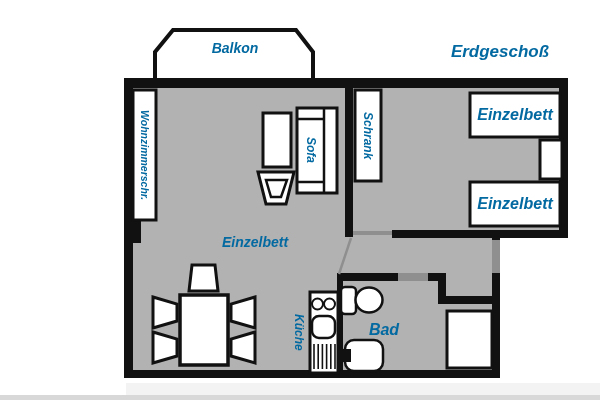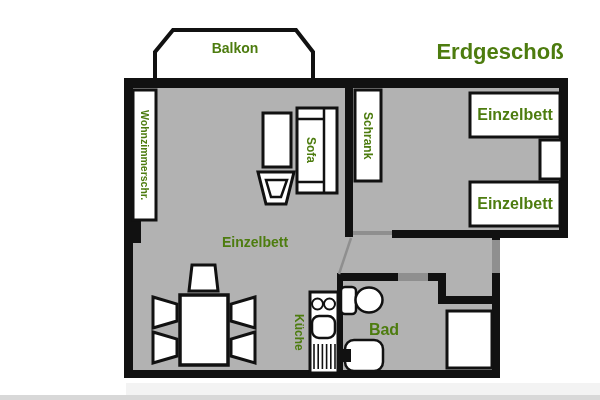--- a/index.html
+++ b/index.html
@@ -10,24 +10,24 @@
   }
   #plan-svg { position:absolute; left:0; top:0; }
   .floor { fill:var(--floor,#b2b2b2); }
   .wall  { fill:var(--wall,#111111); }
   .door  { fill:var(--door-opening,#8f8f8f); }
   .fix   { fill:var(--fixture-fill,#ffffff); stroke:var(--wall,#111111); }
   .ln    { stroke:var(--wall,#111111); fill:none; }
   .dln   { stroke:var(--door-opening,#8f8f8f); fill:none; }
   .lbl {
     position:absolute; display:flex; align-items:center; justify-content:center;
-    font-weight:bold; color:#4d7c0f; white-space:nowrap; pointer-events:none;
+    font-weight:bold; color:#0369a1; white-space:nowrap; pointer-events:none;font-style:italic;
   }
   .v { writing-mode:vertical-rl; }
-  .f21 { font-size:22px; } .f14 { font-size:14px; } .f13 { font-size:16px; }
+  .f21 { font-size:17px; } .f14 { font-size:14px; } .f13 { font-size:16px; }
   .f12 { font-size:12px; } .f10 { font-size:10.5px; }
 </style>
 </head>
 <body>
 
 <div id="stage">
 
   <svg id="plan-svg" width="600" height="400" viewBox="0 0 600 400">
 
     <rect x="126" y="383" width="474" height="17" fill="#f3f3f3"></rect>

